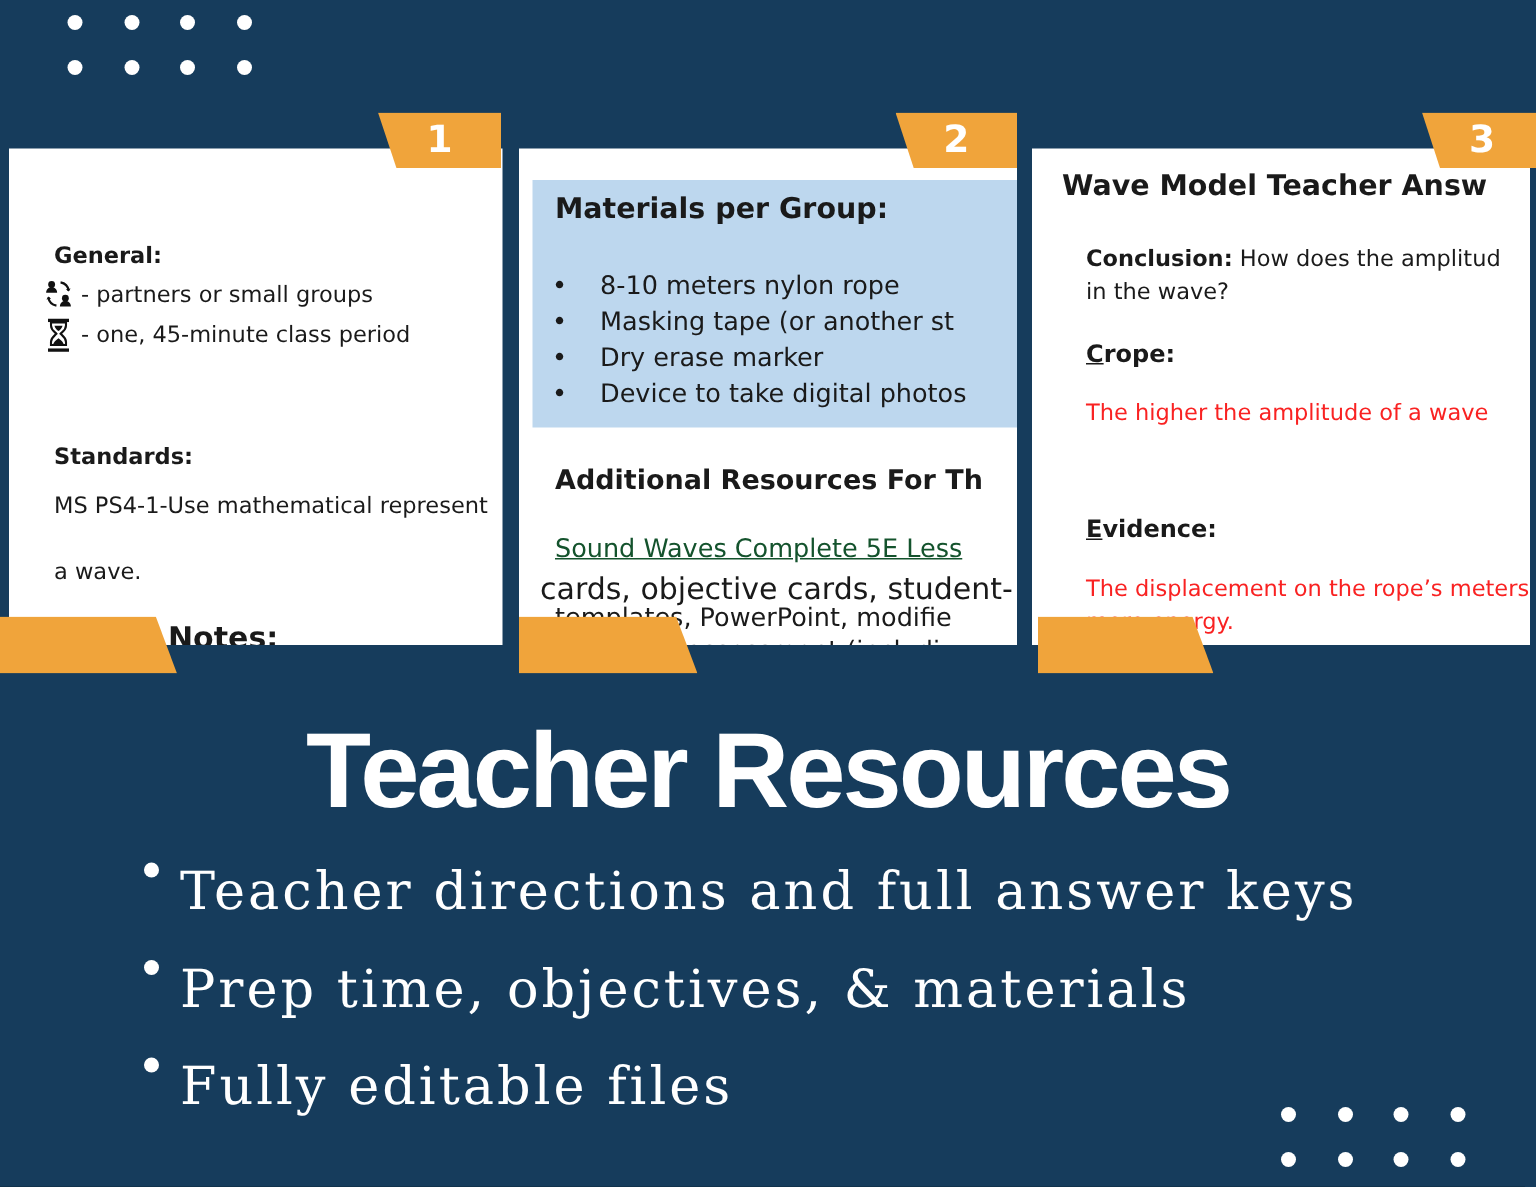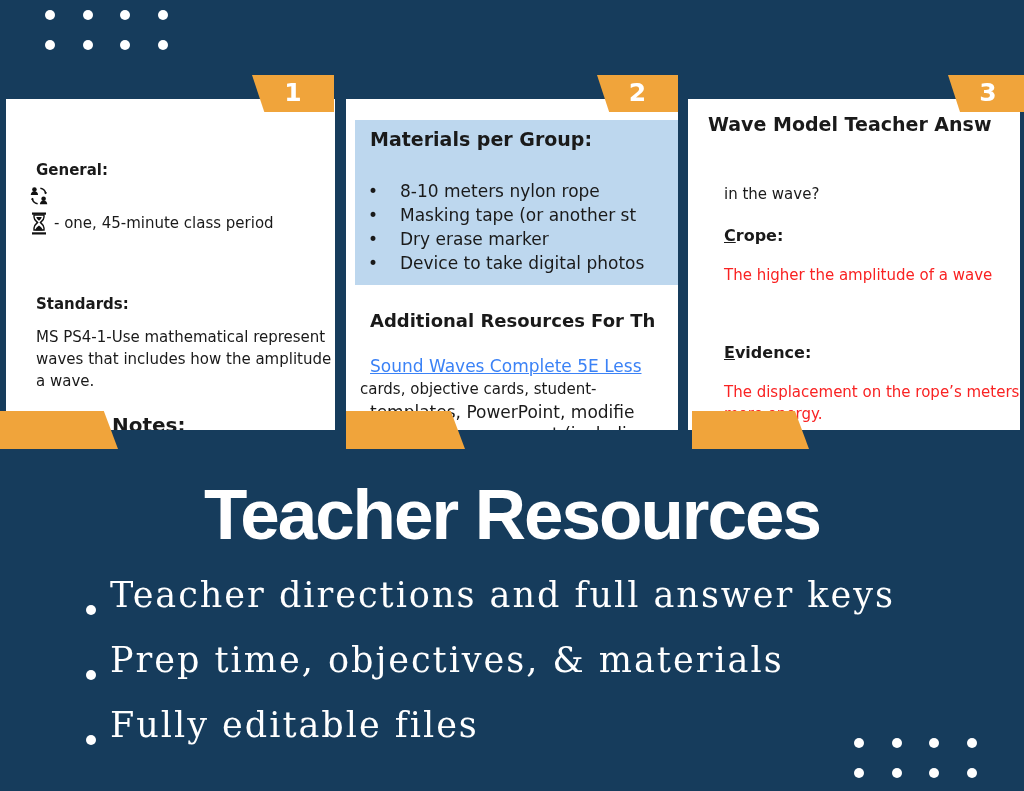--- a/index.html
+++ b/index.html
@@ -27,21 +27,21 @@
   .card {
     position:absolute; top:99px; height:331px; background:#ffffff;
     overflow:hidden; color:#1a1a1a;
   }
   .abs { position:absolute; white-space:nowrap; }
   .b { font-weight:bold; }
   .card-title { font-size:19px; font-weight:bold; }
   .body15 { font-size:15px; }
   .initial { text-decoration:underline; }
   .red { color:#f92222; }
-  .link { color:#3b82f6; text-decoration:underline; }
+  .link { color:#14532d; text-decoration:underline; }
 
   
   #card1 { left:6px; width:329px; }
   .icon-row { display:flex; align-items:center; }
   .icon-row svg { flex:0 0 auto; }
 
   
   #card2 { left:346px; width:332px;padding-left:12px; }
   .hl-box { position:absolute; left:9px; top:21px; width:323px; height:165px; background:#bdd7ee; }
   .mat-item { font-size:17px; }
@@ -51,21 +51,21 @@
   #card3 { left:688px; width:332px; }
 
   
   #headline-title {
     position:absolute; left:0; top:476px; width:1024px;
     text-align:center; color:#ffffff;
     font-family:"Liberation Sans", sans-serif;
     font-weight:800; font-size:71px; letter-spacing:-2px; line-height:1.1;
   }
   .bullet-row {
-    position:absolute; left:86px; display:flex; align-items:flex-end;
+    position:absolute; left:96px; display:flex; align-items:flex-start;
     color:#ffffff; font-family:"DejaVu Serif", serif;
     font-size:35px; letter-spacing:2px; white-space:nowrap;
   }
   .bdot { width:10px; height:10px; border-radius:50%; background:#ffffff; margin-right:14px; flex:0 0 auto; }
 </style>
 </head>
 <body>
 
 <div id="canvas">
 
@@ -98,36 +98,36 @@
       <svg width="22" height="22" viewBox="0 0 24 24">
         <circle cx="7" cy="5" r="2.5" fill="#111"></circle>
         <path d="M3 11c0-2.3 1.8-4.1 4-4.1s4 1.8 4 4.1z" fill="#111"></path>
         <circle cx="17" cy="15" r="2.5" fill="#111"></circle>
         <path d="M13 21c0-2.3 1.8-4.1 4-4.1s4 1.8 4 4.1z" fill="#111"></path>
         <path d="M13.5 3.5c3.2.6 5.4 2.8 5.9 6" stroke="#111" stroke-width="1.6" fill="none"></path>
         <path d="M20.8 8l-1.5 2.1-1.9-1.6z" fill="#111"></path>
         <path d="M10.5 20.5c-3.2-.6-5.4-2.8-5.9-6" stroke="#111" stroke-width="1.6" fill="none"></path>
         <path d="M3.2 16l1.5-2.1 1.9 1.6z" fill="#111"></path>
       </svg>
+      <span class="body15" style="margin-left:4px">- partners or small groups</span>
     </div>
 
     <div class="abs icon-row" style="left:25px;top:111px;height:26px">
       <svg width="16" height="23" viewBox="0 0 16 22">
         <rect x="1" y="0" width="14" height="2.2" fill="#111"></rect>
         <rect x="1" y="19.8" width="14" height="2.2" fill="#111"></rect>
         <path d="M3 2.5h10v2c0 3-2.4 4.2-3.6 5.5 1.2 1.3 3.6 2.5 3.6 5.5v2H3v-2c0-3 2.4-4.2 3.6-5.5C5.4 8.7 3 7.5 3 4.5z" fill="none" stroke="#111" stroke-width="1.4"></path>
         <path d="M4.3 18c.3-2.6 2.1-3.7 3.7-5 1.6 1.3 3.4 2.4 3.7 5z" fill="#111"></path>
         <path d="M5.3 4.6h5.4c-.4 1.9-1.7 2.7-2.7 3.6-1-0.9-2.3-1.7-2.7-3.6z" fill="#111"></path>
       </svg>
       <span class="body15" style="margin-left:7px">- one, 45-minute class period</span>
     </div>
 
     <div class="abs b body15" style="left:30px;top:196px">Standards:</div>
     <div class="abs body15" style="left:30px;top:229px">MS PS4-1-Use mathematical represent</div>
-    <div class="abs body15" style="left:30px;top:251px">waves that includes how the amplitude</div>
     <div class="abs body15" style="left:30px;top:273px">a wave.</div>
 
     <div class="abs b" style="left:106px;top:314px;font-size:20px">Notes:</div>
   </div>
 
   <div class="card" id="card2">
     <div class="hl-box"></div>
 
     <div class="abs card-title" style="left:24px;top:29px">Materials per Group:</div>
 
@@ -136,28 +136,31 @@
     <span class="mat-bullet" style="top:106px">•</span>
     <div class="abs mat-item" style="left:54px;top:106px">Masking tape (or another st</div>
     <span class="mat-bullet" style="top:130px">•</span>
     <div class="abs mat-item" style="left:54px;top:130px">Dry erase marker</div>
     <span class="mat-bullet" style="top:154px">•</span>
     <div class="abs mat-item" style="left:54px;top:154px">Device to take digital photos</div>
 
     <div class="abs b" style="left:24px;top:211px;font-size:18px">Additional Resources For Th</div>
 
     <div class="abs link" style="left:24px;top:257px;font-size:17px">Sound Waves Complete 5E Less</div>
-    <div class="abs" style="left:14px;top:281px;font-size:15px">cards, objective cards, student-</div>
+    <div class="abs" style="left:14px;top:281px;font-size:20px">cards, objective cards, student-</div>
     <div class="abs" style="left:24px;top:303px;font-size:17px">templates, PowerPoint, modifie</div>
     <div class="abs" style="left:112px;top:325px;font-size:17px">assessment (includi</div>
   </div>
 
   <div class="card" id="card3">
     <div class="abs card-title" style="left:20px;top:14px">Wave Model Teacher Answ</div>
 
+    <div class="abs body15" style="left:36px;top:64px">
+      <span class="b">Conclusion:</span><span> How does the amplitud</span>
+    </div>
     <div class="abs body15" style="left:36px;top:86px">in the wave?</div>
 
     <div class="abs b" style="left:36px;top:127px;font-size:16px">
       <span class="initial">C</span><span>rope:</span>
     </div>
     <div class="abs red body15" style="left:36px;top:167px">The higher the amplitude of a wave</div>
 
     <div class="abs b" style="left:36px;top:244px;font-size:16px">
       <span class="initial">E</span><span>vidence:</span>
     </div>

